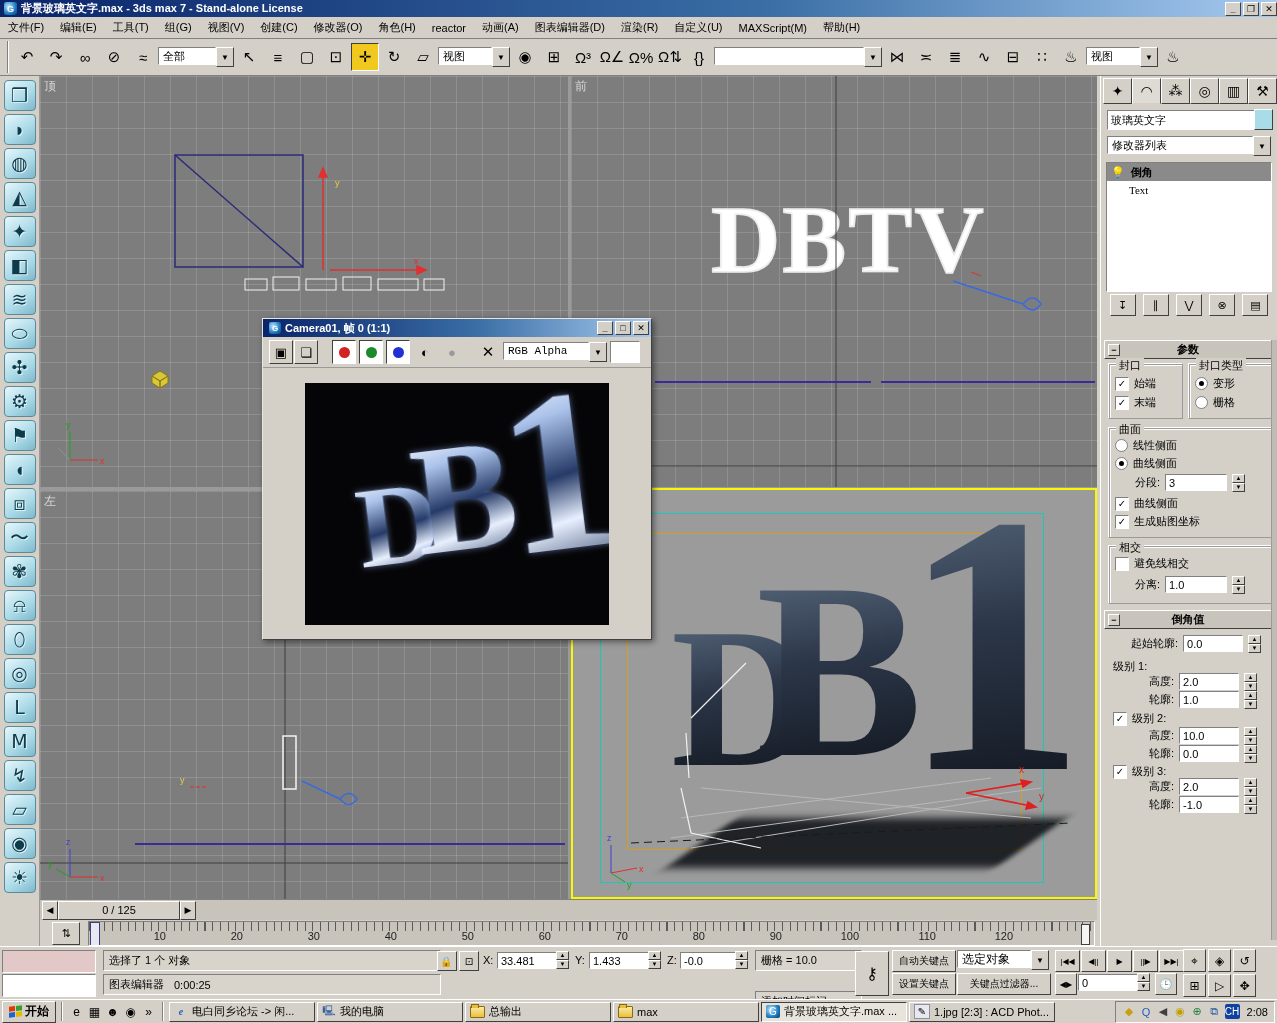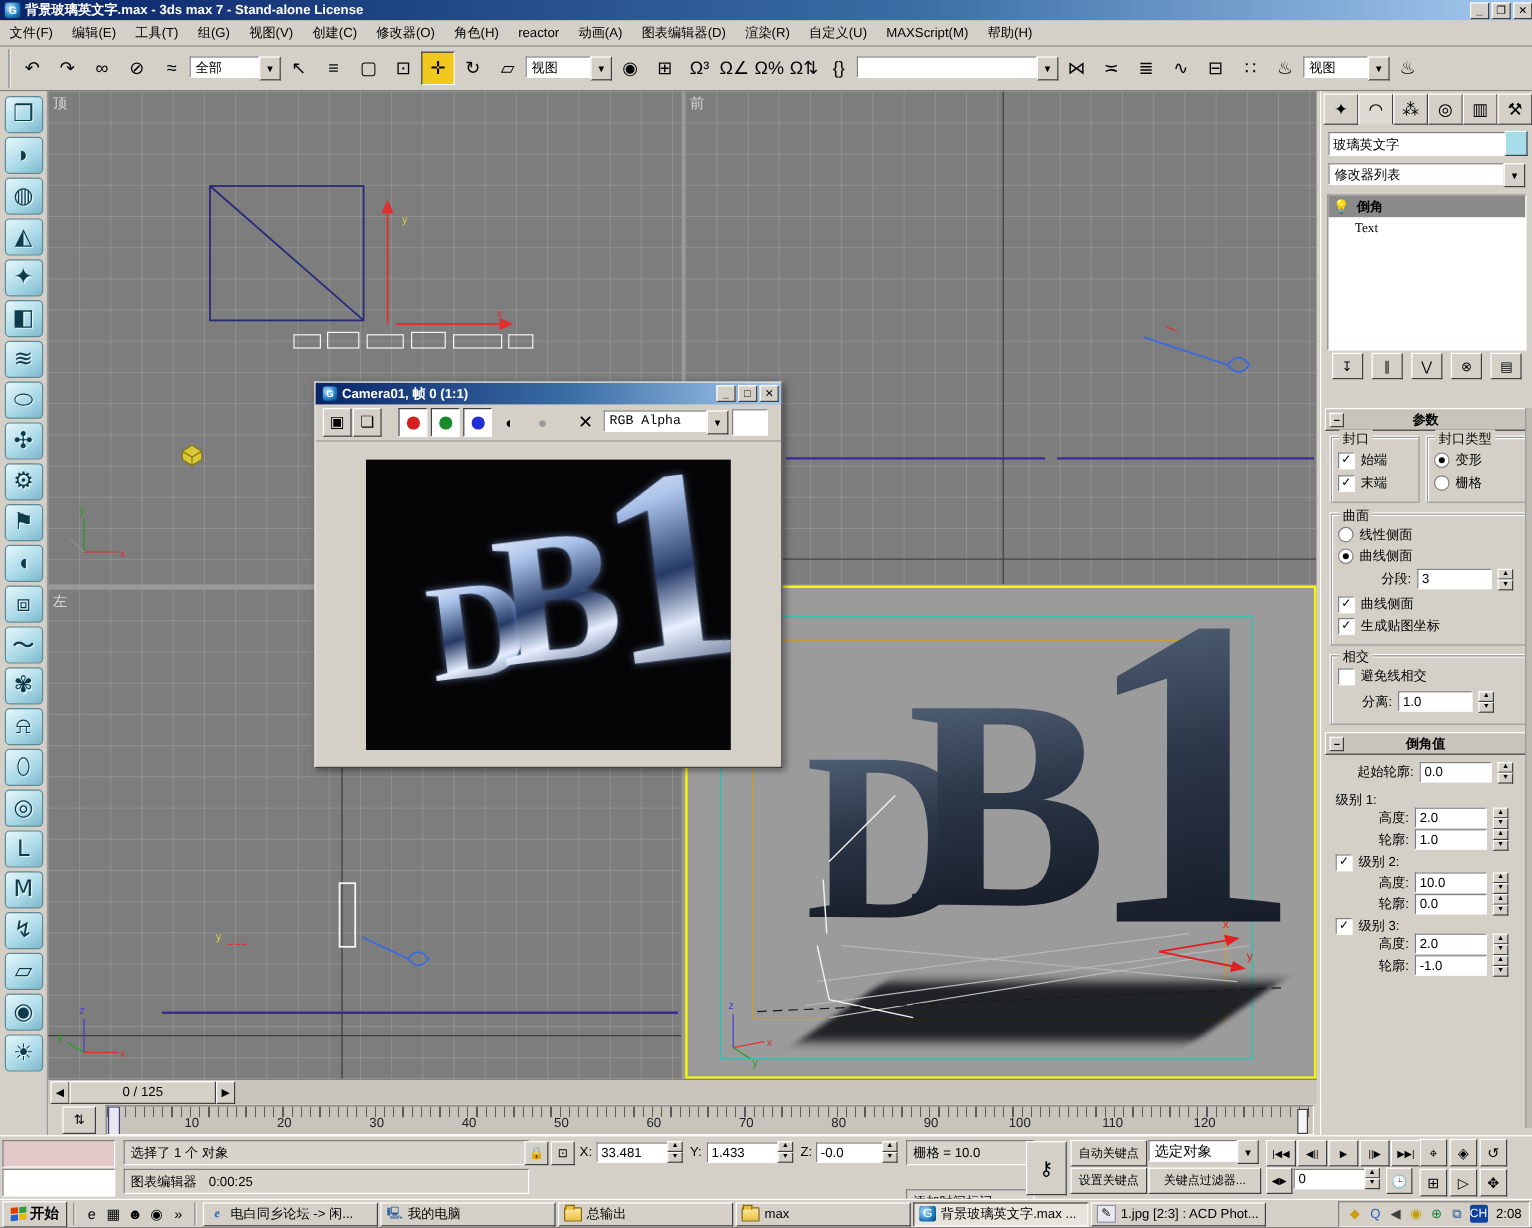--- a/index.html
+++ b/index.html
@@ -274,20 +274,21 @@
             <text x="26" y="352" fill="#20a020">y</text>
           <line x1="30" y1="384" x2="58" y2="384" stroke="#e03030"></line>
             <text x="60" y="388" fill="#e03030">x</text>
           <line x1="30" y1="384" x2="18" y2="372" stroke="#909090"></line>
         </g>
       </svg>
     </div>
 
     <div class="vp" id="vp-front" style="left:531px;top:0;width:526px;height:411px">
       <span class="vp-label">前</span>
+      <div class="spline-text" style="left:140px;top:108px;font-size:96px">DBTV</div>
       <svg width="526" height="411">
         <line x1="265" y1="0" x2="265" y2="411" stroke="#3f3f3f"></line>
         <line x1="0" y1="390" x2="526" y2="390" stroke="#3f3f3f"></line>
         <line x1="84" y1="306" x2="300" y2="306" stroke="#3a2a9a" stroke-width="2"></line>
         <line x1="310" y1="306" x2="524" y2="306" stroke="#3a2a9a" stroke-width="2"></line>
         <g stroke="#3a6ae0" stroke-width="1.5" fill="none">
           <line x1="382" y1="205" x2="452" y2="228"></line>
           <path d="M452 228 q10 -12 18 0 q-8 12 -18 0"></path>
         </g>
         <line x1="400" y1="196" x2="410" y2="200" stroke="#e03030"></line>
@@ -476,21 +477,21 @@
     <div class="prow" style="left:14px;top:362px">
         <span class="radio"></span>
         <span>线性侧面</span>
       </div>
     <div class="prow" style="left:14px;top:380px">
         <span class="radio">
           <span class="pip"></span>
         </span>
         <span>曲线侧面</span>
       </div>
-    <div class="prow" style="left:50px;top:398px">
+    <div class="prow" style="left:34px;top:398px">
       <span>分段:</span>
       <span class="nfld" style="width:54px">3</span>
       <span class="spin">
           <span>▲</span>
           <span>▼</span>
         </span>
     </div>
     <div class="prow" style="left:14px;top:420px">
         <span class="cb">✓</span>
         <span>曲线侧面</span>

